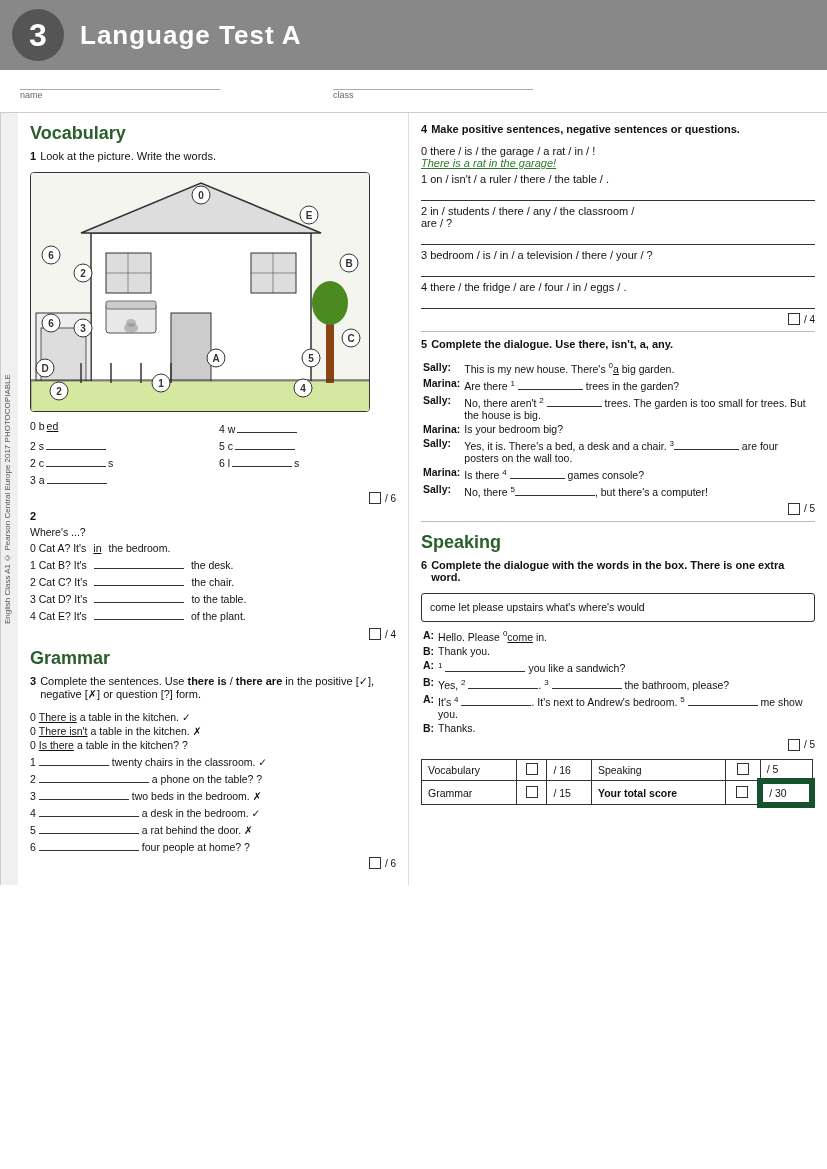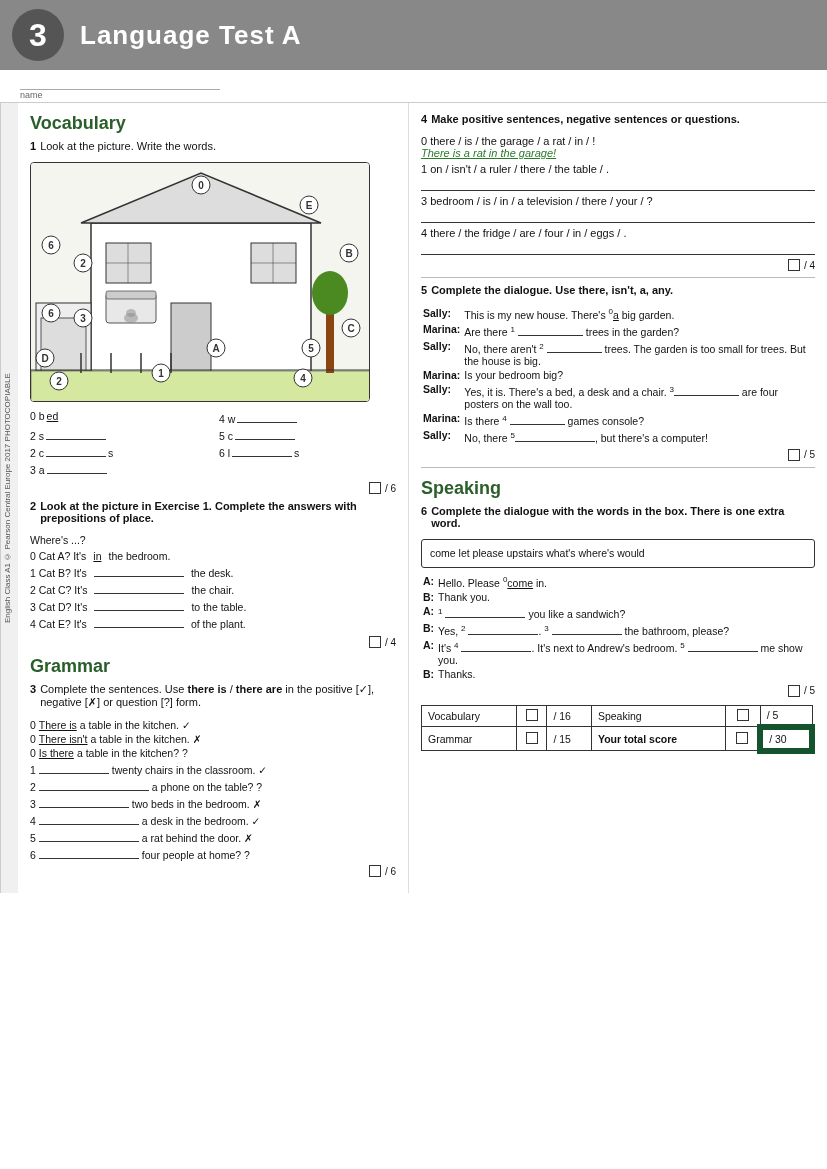--- a/index.html
+++ b/index.html
@@ -38,21 +38,21 @@
     .header-title {
       color: #ffffff;
       font-size: 26px;
       font-weight: bold;
       letter-spacing: 1px;
     }
 
     
     .name-class-row {
       display: flex;
-      padding: 6px 20px 2px 20px;
+      padding: 6px 20px 12px 20px;
       border-bottom: 1px solid #ccc;
       gap: 113px;
     }
     .name-class-item {
       display: flex;
       flex-direction: column;
     }
     .name-class-item label {
       font-size: 9px;
       color: #666;
@@ -257,20 +257,24 @@
 <div class="header">
   <div class="header-number">3</div>
   <div class="header-title">Language Test A</div>
 </div>
 
 <div class="name-class-row">
   <div class="name-class-item">
     <div class="line"></div>
     <label>name</label>
   </div>
+  <div class="name-class-item">
+    <div class="line"></div>
+    <label>class</label>
+  </div>
 </div>
 
 <div class="main-content">
 
   <div class="side-label">English Class A1 © Pearson Central Europe 2017   PHOTOCOPIABLE</div>
 
   <div class="left-col">
 
     <div>
       <div class="section-title">Vocabulary</div>
@@ -398,21 +402,20 @@
         </div>
         <div class="score-box">
           <span class="score-checkbox"></span>
           <span>/ 6</span>
         </div>
       </div>
 
       <div>
         <div style="display:flex;align-items:baseline;gap:4px;margin-bottom:4px;">
           <span class="ex-num">2</span>
-          <span class="ex-instruction bold">Look at the picture in Exercise 1. Complete the answers with prepositions of place.</span>
         </div>
         <div style="font-size:10.5px;margin-bottom:4px;">Where's ...?</div>
         <div class="ex2-items">
           <div class="ex2-item">
             <span>0  Cat A? It's </span>
             <span class="underline-text">in</span>
             <span> the bedroom.</span>
           </div>
           <div class="ex2-item">
             <span>1  Cat B? It's </span>
@@ -512,20 +515,25 @@
         <span class="ex-num">4</span>
         <span class="ex-instruction bold">Make positive sentences, negative sentences or questions.</span>
       </div>
       <div>
         <div class="ex4-item">
           <span>0  there / is / the garage / a rat / in / !</span><br>
           <span class="ex4-example">There is a rat in the garage!</span>
         </div>
         <div class="ex4-item">
           <span>1  on / isn't / a ruler / there / the table / .</span>
+          <div class="answer-line"></div>
+        </div>
+        <div class="ex4-item">
+          <span>2  in / students / there / any / the classroom /</span><br>
+          <span>     are / ?</span>
           <div class="answer-line"></div>
         </div>
         <div class="ex4-item">
           <span>3  bedroom / is / in / a television / there / your / ?</span>
           <div class="answer-line"></div>
         </div>
         <div class="ex4-item">
           <span>4  there / the fridge / are / four / in / eggs / .</span>
           <div class="answer-line"></div>
         </div>

